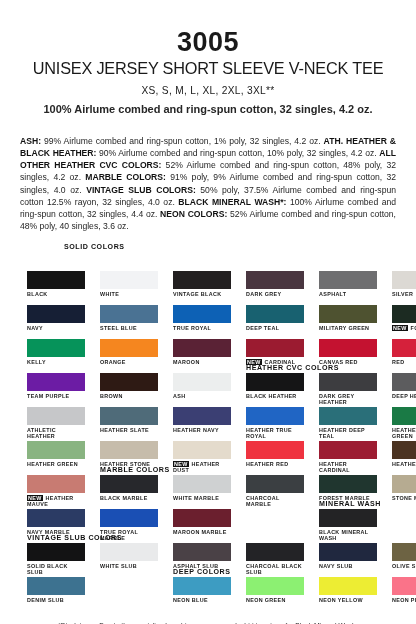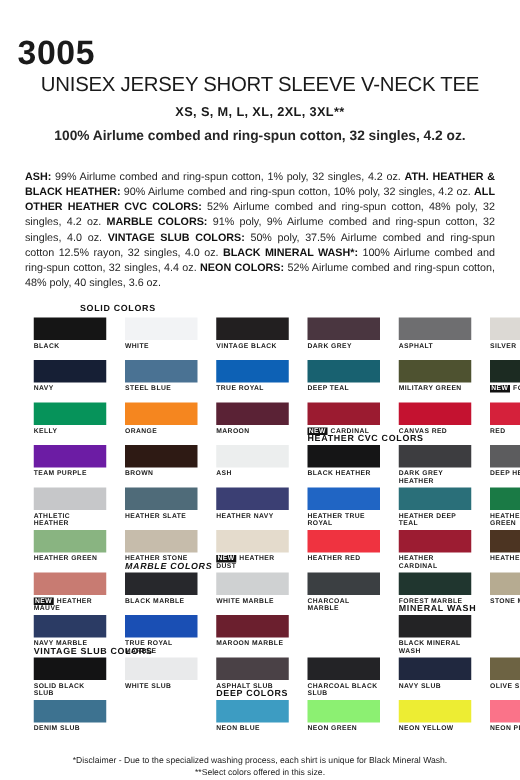--- a/index.html
+++ b/index.html
@@ -8,40 +8,40 @@
     width:416px; height:624px;
     background:#ffffff;
     font-family:"Liberation Sans", sans-serif;
     color:#1a1a1a;
     overflow:hidden;
   }
   .page { width:416px; height:624px; position:relative; padding:0 14px; }
 
   
   .style-number {
-    text-align:left;
+    text-align:center;
     font-size:27px;
     font-weight:bold;
     letter-spacing:0.5px;
     margin:28px 0 0 0;
     line-height:1.05;
   }
   .style-title {
     text-align:center;
     font-size:16.3px;
     font-weight:normal;
     letter-spacing:-0.2px;
     margin:4px 0 0 0;
     line-height:1.1;
     white-space:nowrap;
   }
   .sizes {
     text-align:center;
     font-size:10.2px;
-    font-weight:bold;
+    font-weight:normal;
     letter-spacing:0.3px;
     margin:7px 0 0 0;
   }
   .fabric {
     margin:6px 6px 0 6px;
     font-size:8.6px;
     line-height:1.42;
     text-align:justify;
     text-justify:inter-word;
     color:#262626;
@@ -92,21 +92,21 @@
   .sect {
     position:absolute;
     font-size:7.1px;
     font-weight:bold;
     letter-spacing:0.55px;
     color:#111;
     white-space:nowrap;
   }
   .sect.top-head {
     position:static;
-    margin:0 0 3px 13px;
+    margin:0 0 20px 13px;
     display:block;
     padding-left:24px;
   }
 
   
   .disclaimer {
     margin-top:10px;
     text-align:center;
     font-size:6.9px;
     line-height:1.55;
@@ -281,21 +281,21 @@
           <div class="cell c4">
             <span class="sw" style="background: rgb(156, 28, 50);"></span>
             <div class="lbl">HEATHER CARDINAL</div>
           </div>
           <div class="cell c5">
             <span class="sw" style="background: rgb(76, 52, 34);"></span>
             <div class="lbl">HEATHER BROWN</div>
           </div>
         </div>
         <div class="row">
-          <div class="sect" style="left: 73px; top: -9px; font-style: italic;">MARBLE COLORS</div>
+          <div class="sect" style="left: 73px; top: -9px;">MARBLE COLORS</div>
           <div class="cell c0">
             <span class="sw" style="background: rgb(200, 123, 114);"></span>
             <div class="lbl"><span class="new">NEW</span> HEATHER MAUVE</div>
           </div>
           <div class="cell c1">
             <span class="sw" style="background: rgb(39, 40, 44);"></span>
             <div class="lbl">BLACK MARBLE</div>
           </div>
           <div class="cell c2">
             <span class="sw" style="background: rgb(207, 209, 210);"></span>

